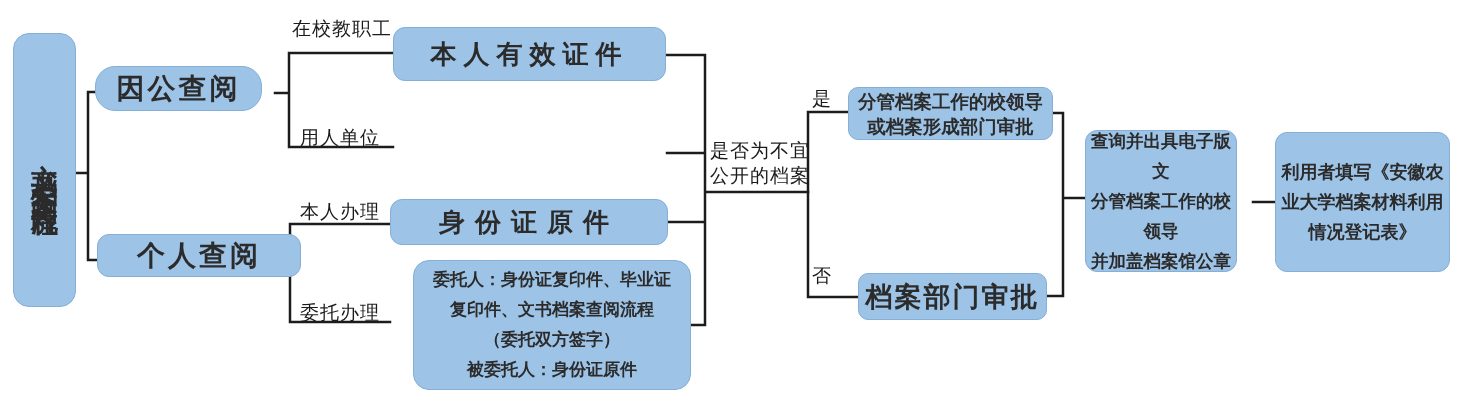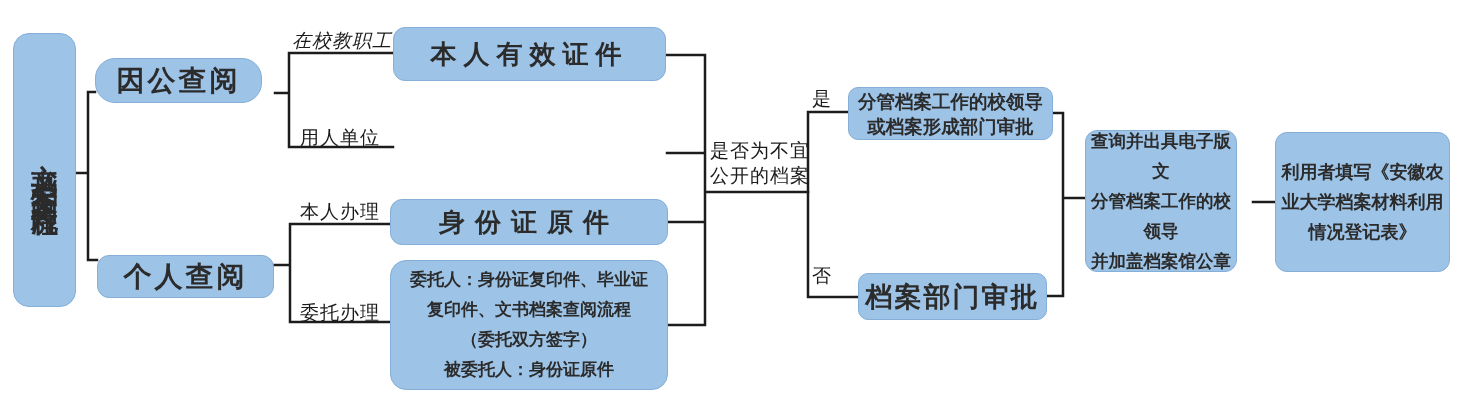--- a/index.html
+++ b/index.html
@@ -24,21 +24,21 @@
     text-align:center;
   }
   .node-title{
     writing-mode:vertical-rl;text-orientation:upright;
     font-size:27px;letter-spacing:7px;border-radius:16px;
   }
   .node-official,.node-personal{font-size:28px;letter-spacing:3px;}
   .node-valid-id{font-size:26px;letter-spacing:7px;}
   .node-valid-id-intro{font-size:24px;letter-spacing:2px;line-height:31px;}
   .node-id-original{font-size:26px;letter-spacing:10px;}
-  .node-delegate{font-size:17px;line-height:30px;border-radius:16px;}
+  .node-delegate{font-size:17px;line-height:30px;border-radius:16px;margin-left:23px;}
   .node-leader{font-size:18.5px;line-height:25px;border-radius:10px;}
   .node-dept{font-size:27px;letter-spacing:2px;border-radius:10px;}
   .node-issue{font-size:17.5px;line-height:30px;}
   .node-form{font-size:18px;line-height:30px;}
   .edge-label{
     position:absolute;color:var(--label-color);font-size:19px;
     white-space:nowrap;letter-spacing:1px;font-weight:normal;
   }
   .decision-label{line-height:25px;}
 </style>
@@ -52,25 +52,25 @@
     <path d="M275,93 L289,93 M289,53 L289,147 M289,53 L393,53 M289,147 L393,147"></path>
     <path d="M274,265 L290,265 M290,224 L290,322 M290,224 L390,224 M290,322 L390,322"></path>
     <path d="M666,55 L705,55 M667,153 L705,153 M668,222 L705,222 M668,325 L705,325 M705,55 L705,325 M705,192 L808,192"></path>
     <path d="M808,112 L808,297 M808,112 L848,112 M808,297 L858,297"></path>
     <path d="M1053,113 L1063,113 M1047,296 L1063,296 M1063,113 L1063,296 M1063,198 L1085,198"></path>
     <path d="M1253,202 L1275,202"></path>
   </svg>
 
   <div class="node node-title" style="left:13px;top:33px;width:63px;height:274px;">文书档案查阅流程</div>
 
-  <div class="node node-official" style="left:95px;top:58px;width:167px;height:45px;border-radius:20px;">因公查阅</div>
+  <div class="node node-official" style="left:95px;top:66px;width:167px;height:45px;border-radius:20px;">因公查阅</div>
 
-  <div class="node node-personal" style="left:97px;top:255px;width:177px;height:43px;">个人查阅</div>
+  <div class="node node-personal" style="left:97px;top:234px;width:204px;height:43px;">个人查阅</div>
 
-  <div class="edge-label" style="left:292px;top:28px;font-style:italic;">在校教职工</div>
+  <div class="edge-label" style="left:292px;top:16px;">在校教职工</div>
 
   <div class="edge-label" style="left:300px;top:125px;">用人单位</div>
 
   <div class="edge-label" style="left:300px;top:199px;">本人办理</div>
 
   <div class="edge-label" style="left:300px;top:300px;">委托办理</div>
 
   <div class="node node-valid-id" style="left:393px;top:27px;width:273px;height:54px;">本人有效证件</div>
 
 

